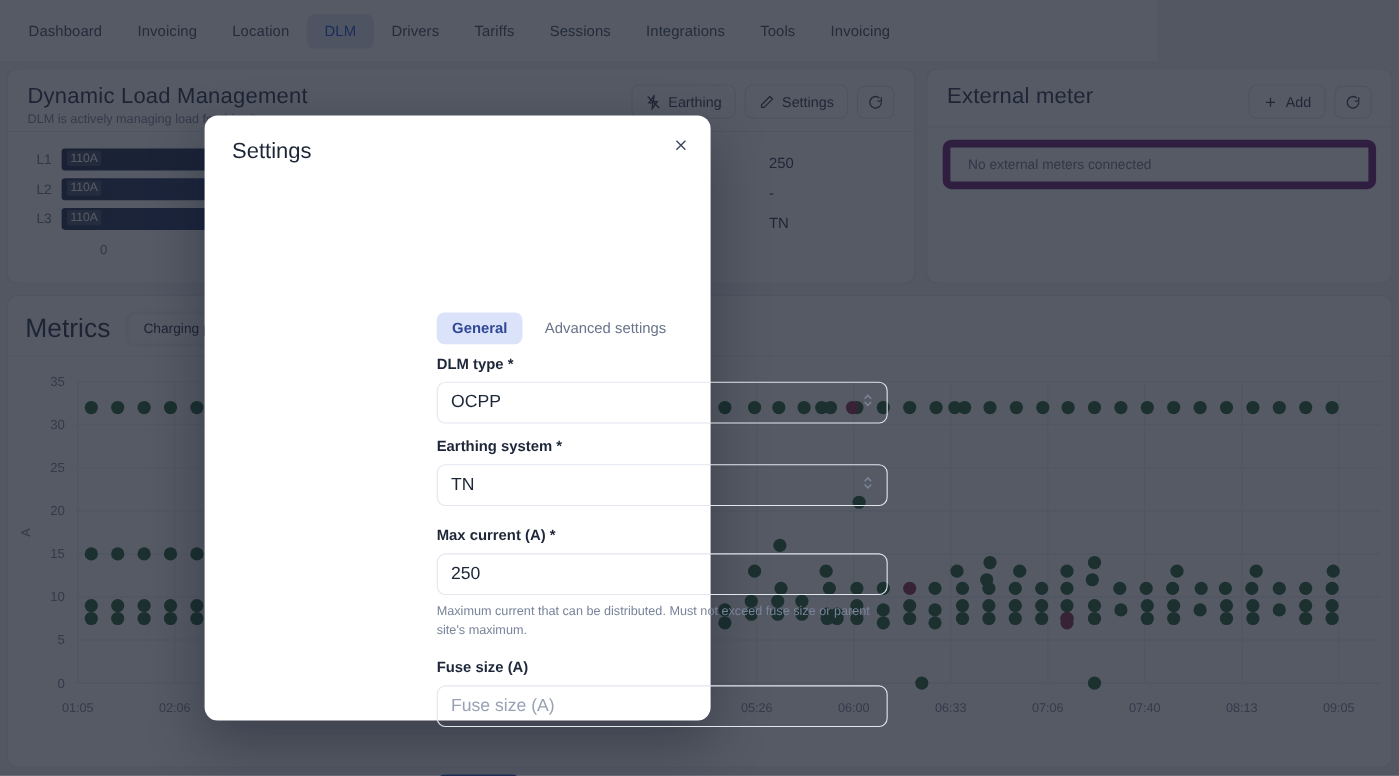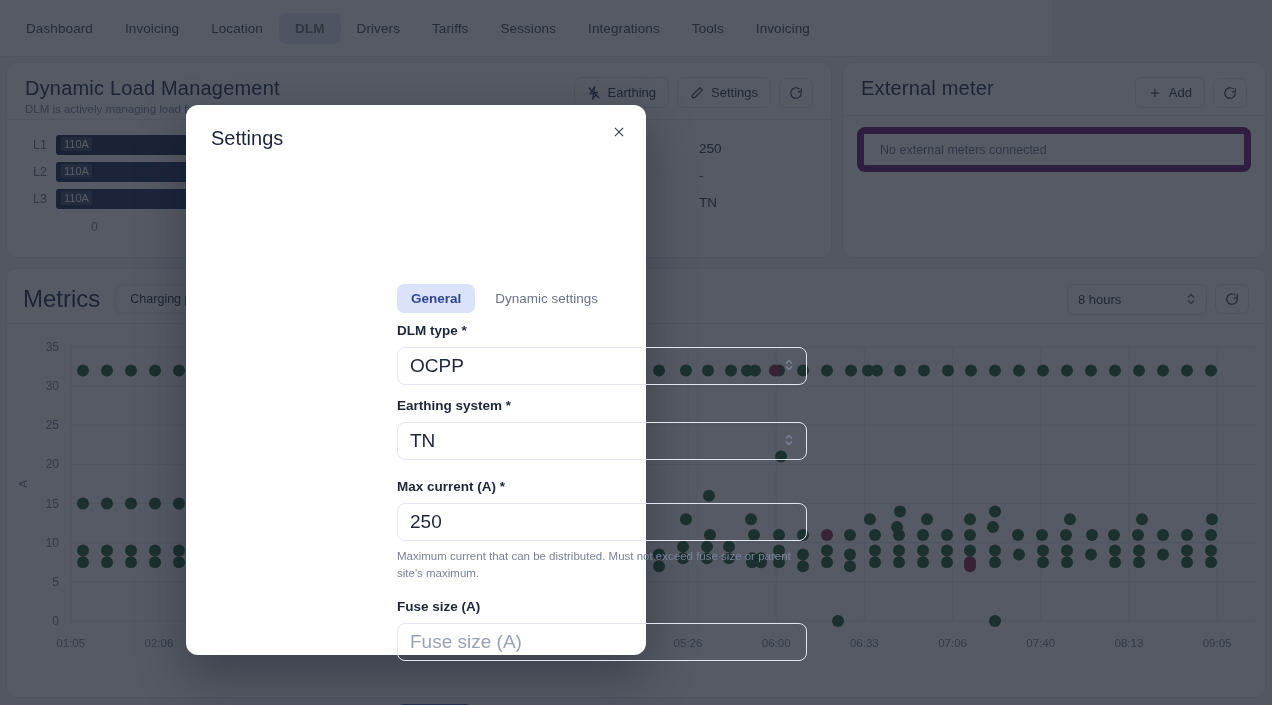--- a/index.html
+++ b/index.html
@@ -25,21 +25,21 @@
   .topnav {
     position: absolute; left: 0; top: 0; width: 1052px; height: 57px;
     background: #ffffff;
     border-bottom: 1px solid #e3e7ef;
     display: flex; align-items: center; padding: 0 10px;
   }
   .navitem {
     font-size: 13.5px; color: #414b5e; padding: 8px 16px;
     border-radius: 7px; white-space: nowrap; letter-spacing: .1px;
   }
-  .navitem.active { background: #e2e8f6; color: #737373; font-weight: 700; }
+  .navitem.active { background: #e2e8f6; color: #1d4ed8; font-weight: 400; }
 
   
   .card {
     position: absolute; background: #ffffff; border: 1px solid #e4e8f0;
     border-radius: 10px;
   }
   #card-dlm  { left: 6px;  top: 62px; width: 826px; height: 196px; }
   #card-ext  { left: 842px; top: 62px; width: 424px; height: 196px; }
   #card-metrics { left: 6px; top: 268px; width: 1260px; height: 430px; }
 
@@ -123,21 +123,21 @@
     color: #4b5565; font-size: 16px; border-radius: 6px;
   }
   .m-tabs { position: absolute; left: 211px; top: 179px; display: flex; gap: 6px; }
   .m-tab { font-size: 13.5px; padding: 7px 14px; border-radius: 7px; color: #69738a; }
   .m-tab.on { background: #dbe3fa; color: #2f4794; font-weight: 600; }
   .fgroup { position: absolute; left: 211px; width: 410px; }
   .flabel { font-size: 13.5px; color: #1e273a; font-weight: 700; margin-bottom: 9px; }
   .fctl {
     height: 38px; border: 1px solid #e2e6ef; border-radius: 8px;
     display: flex; align-items: center; padding: 0 12px;
-    font-size: 19px; color: #1d2637; justify-content: space-between;
+    font-size: 16px; color: #1d2637; justify-content: space-between;
   }
   .fctl.ph { color: #99a2b5; }
   .fhelp { font-size: 11.5px; color: #78melhor; }
   .fhelp { font-size: 11.5px; color: #79839a; margin-top: 7px; line-height: 1.5; }
   .savebtn {
     position: absolute; left: 211px; top: 599px;
     background: #1f2d55; color: #fff; font-size: 13.5px; font-weight: 700;
     border: none; border-radius: 7px; padding: 10px 22px;
   }
   .chev { display: inline-flex; flex-direction: column; line-height: 5px; font-size: 8px; color: #6d7governs; }
@@ -244,37 +244,20 @@
     <div class="empty-box">No external meters connected</div>
   </div>
 
   <div class="card" id="card-metrics">
     <div class="mhead">
       <div class="mleft">
         <div class="mtitle">Metrics</div>
         <div class="seg" id="seg">
             <div class="on">Charging profiles</div>
           </div>
-      </div>
-      <div class="head-btns">
-        <div class="sel">
-          <span>8 hours</span>
-          <span class="chev">
-            <svg width="10" height="14" viewBox="0 0 10 14" fill="none" stroke="#6b7governs" stroke-width="1.4">
-              <polyline points="2 5.5 5 2.5 8 5.5" stroke="#6b768d"></polyline>
-                <polyline points="2 8.5 5 11.5 8 8.5" stroke="#6b768d"></polyline>
-            </svg>
-          </span>
-        </div>
-        <div class="hbtn icononly">
-          <svg width="14" height="14" viewBox="0 0 24 24" fill="none" stroke="#30394d" stroke-width="2">
-            <path d="M21 12a9 9 0 1 1-3-6.7"></path>
-              <polyline points="21 4 21 10 15 10"></polyline>
-          </svg>
-        </div>
       </div>
     </div>
     <div class="hr" style="top:54px;"></div>
     <svg id="chart" viewBox="0 0 1260 366">
         <line x1="62" x2="1248" y1="290" y2="290" class="grid"></line>
         <text x="52" y="294" text-anchor="end" class="ylab">0</text>
         <line x1="62" x2="1248" y1="250.85714285714286" y2="250.85714285714286" class="grid"></line>
         <text x="52" y="254.85714285714286" text-anchor="end" class="ylab">5</text>
         <line x1="62" x2="1248" y1="211.71428571428572" y2="211.71428571428572" class="grid"></line>
         <text x="52" y="215.71428571428572" text-anchor="end" class="ylab">10</text>
@@ -459,21 +442,21 @@
 <div id="modal">
   <div class="m-title">Settings</div>
   <div class="m-close">
     <svg width="14" height="14" viewBox="0 0 24 24" stroke="#39425a" stroke-width="2">
       <line x1="5" y1="5" x2="19" y2="19"></line>
         <line x1="19" y1="5" x2="5" y2="19"></line>
     </svg>
   </div>
   <div class="m-tabs" id="mtabs">
       <div class="m-tab on">General</div>
-      <div class="m-tab">Dynamic settings</div>
+      <div class="m-tab">Advanced settings</div>
     </div>
   <div id="mfields">
       <div class="fgroup" style="top: 218px;">
         <div class="flabel">DLM type *</div>
         <div class="fctl">
           <span>OCPP</span>
           <span><svg width="10" height="14" viewBox="0 0 10 14" fill="none" stroke="#7a8499" stroke-width="1.4">
               <polyline points="2 5.5 5 2.5 8 5.5"></polyline>
               <polyline points="2 8.5 5 11.5 8 8.5"></polyline>
             </svg></span>

